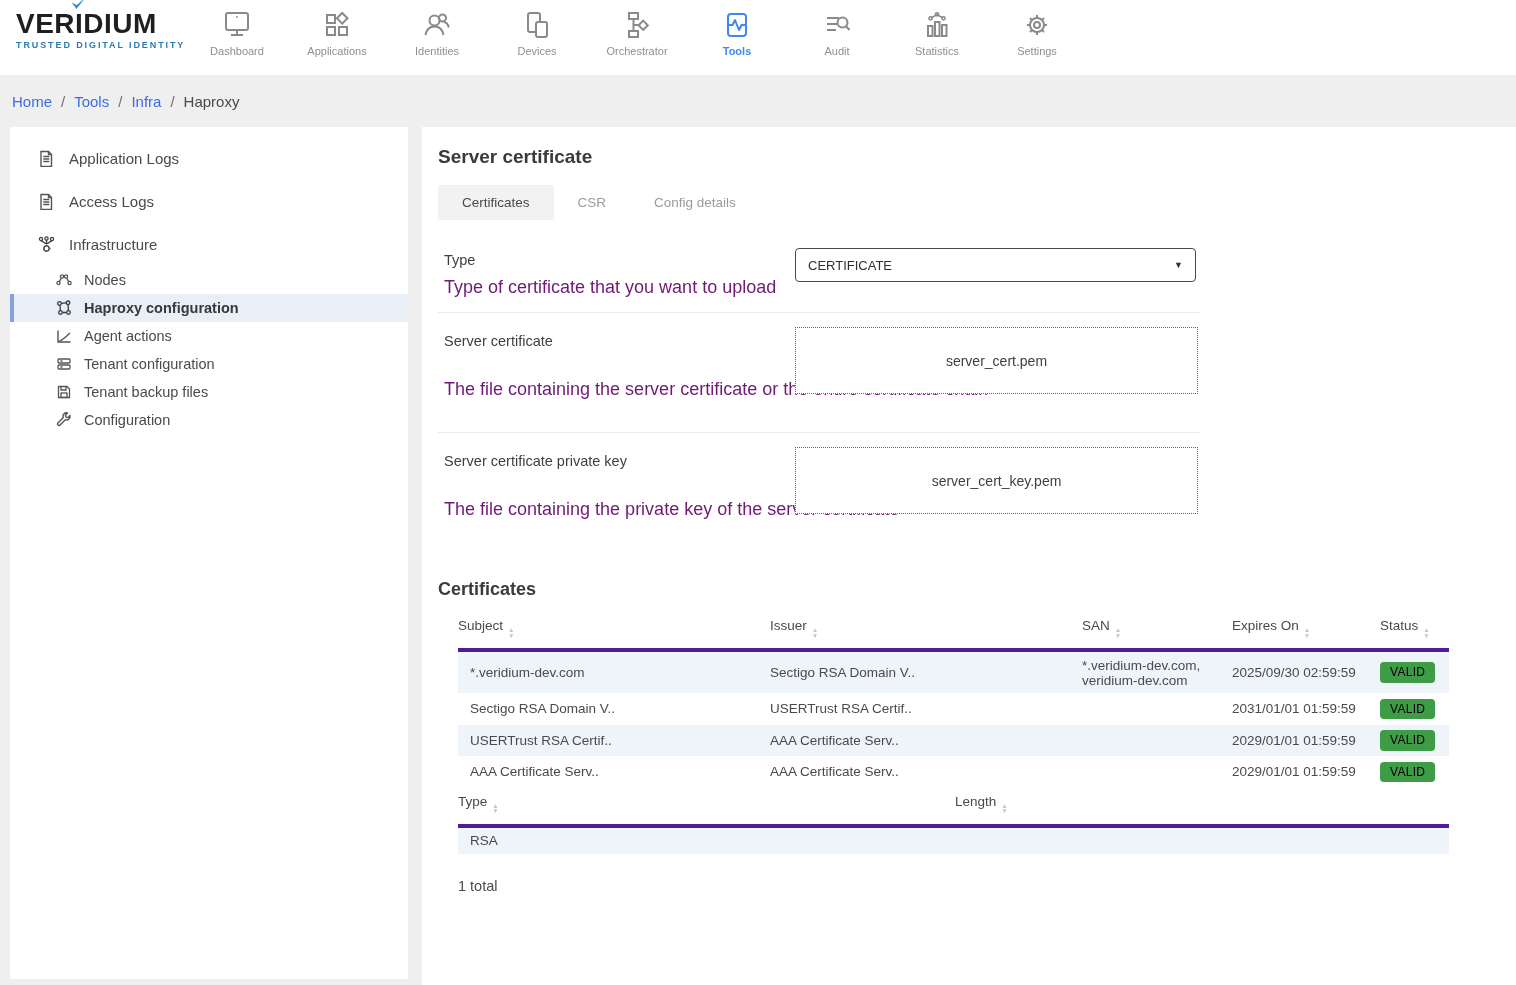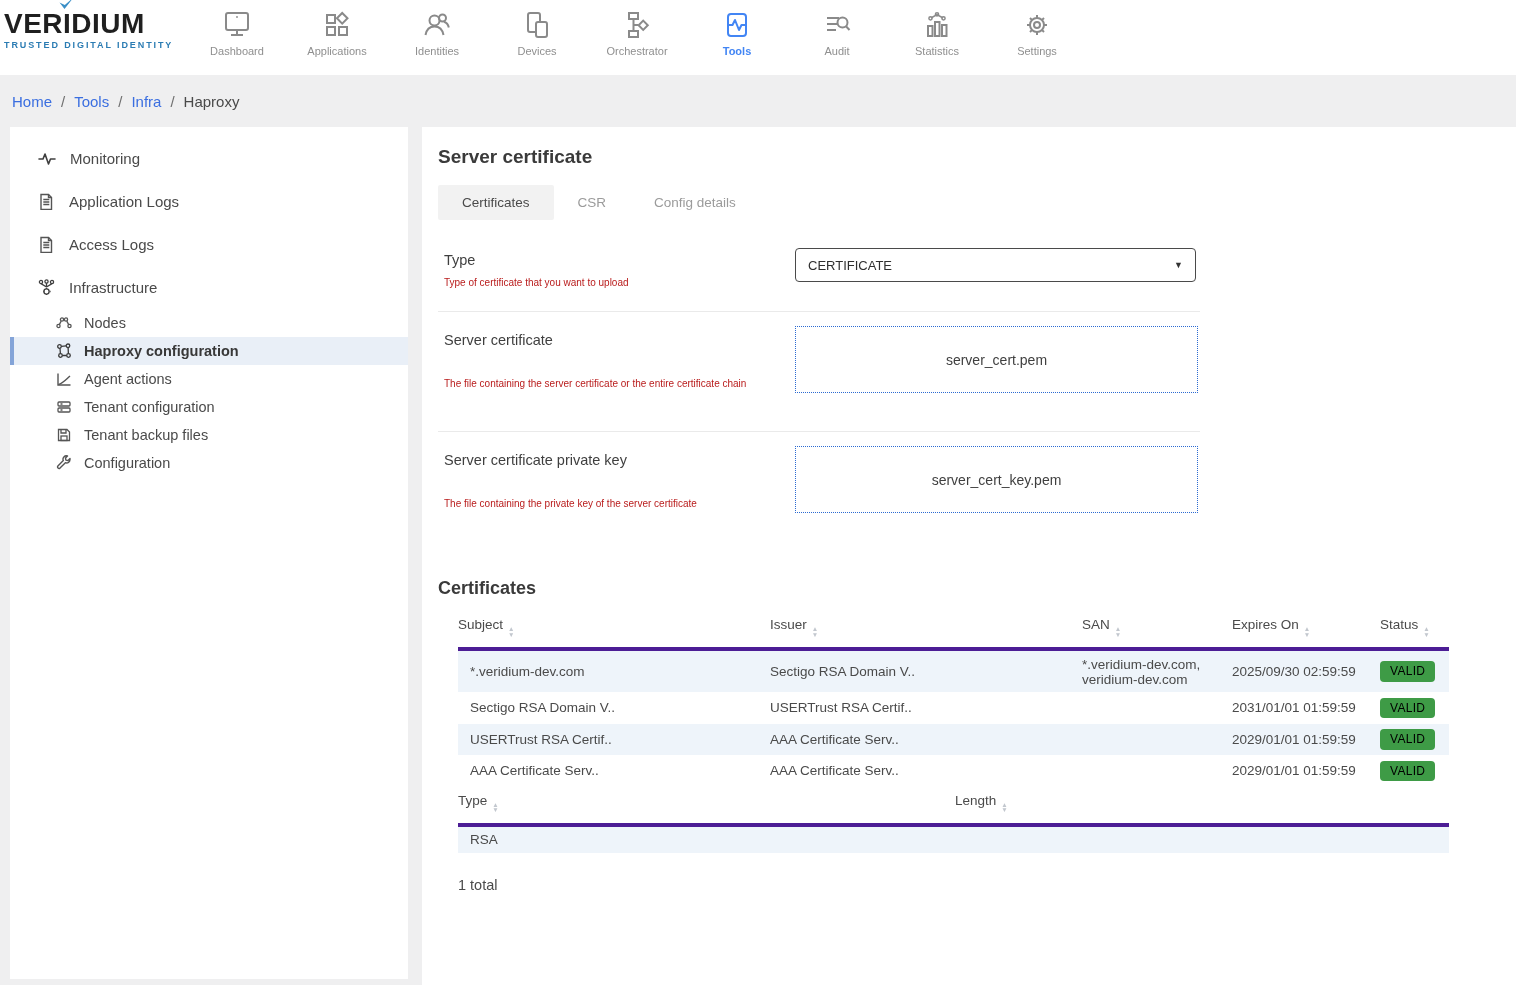--- a/index.html
+++ b/index.html
@@ -6,21 +6,21 @@
   html,body { width:1516px; height:985px; overflow:hidden; }
   body {
     background:#efeff0;
     font-family:"Liberation Sans", sans-serif;
     color:#4a4a4a;
     position:relative;
   }
 
   
   .header { position:absolute; top:0; left:0; right:0; height:75px; background:#fff; }
-  .logo { position:absolute; left:4px; top:9px; cursor:pointer; }
+  .logo { position:absolute; left:16px; top:9px; cursor:pointer; }
   .logo-text { font-size:28px; font-weight:800; color:#1f1f1f; letter-spacing:.5px; line-height:30px; }
   .logo-i { position:relative; }
   .logo-check { position:absolute; left:-5px; top:-12px; }
   .logo-tag { font-size:9px; font-weight:bold; letter-spacing:1.9px; color:#2b7cb3; margin-top:1px; }
 
   .nav { position:absolute; left:187px; top:0; display:flex; }
   .nav-item { width:100px; padding-top:8px; text-align:center; cursor:pointer; }
   .nav-item .nav-ico { height:34px; display:flex; align-items:center; justify-content:center; }
   .nav-item .nav-label { font-size:11px; color:#8f8f8f; margin-top:3px; }
   .nav-item.active .nav-label { color:#4285f4; font-weight:bold; }
@@ -44,21 +44,21 @@
   
   .page-title { font-size:19px; font-weight:bold; color:#3a3a3a; margin-bottom:17px; }
   .tabs { display:flex; }
   .tab { padding:10px 24px; font-size:13.5px; color:#9b9b9b; cursor:pointer; }
   .tab.active { background:#f2f2f2; color:#4a4a4a; border-radius:2px; }
 
   .form { margin-top:12px; width:762px; }
   .form-row { position:relative; border-bottom:1px solid #eaeaea; padding:20px 0 14px 6px; }
   .form-row.last { border-bottom:none; }
   .form-label { font-size:14.5px; color:#3f3f3f; }
-  .form-help { font-size:10px; color:#b91c1c; }
+  .form-help { font-size:18px; color:#701a75; }
   .row-type { min-height:80px; }
   .row-type .form-help { margin-top:9px; }
   .row-upload { min-height:120px; }
   .row-upload .form-help { margin-top:30px; }
 
   .select { position:absolute; left:357px; top:16px; width:401px; height:27px; border:1px solid #4a4a4a; border-radius:4px; background:#fff; display:flex; align-items:center; justify-content:space-between; padding:16px 12px; font-size:13px; color:#2f2f2f; cursor:pointer; }
   .select .caret { font-size:9px; color:#333; }
 
   .dropzone { position:absolute; left:357px; top:14px; width:403px; height:67px; border:1.5px dotted #2c6bd2; display:flex; align-items:center; justify-content:center; font-size:14px; color:#3f3f3f; cursor:pointer; background:#fff; }
 
@@ -194,26 +194,20 @@
   <span class="crumb-link">Home</span>
   <span class="crumb-sep">/</span>
   <span class="crumb-link">Tools</span>
   <span class="crumb-sep">/</span>
   <span class="crumb-link">Infra</span>
   <span class="crumb-sep">/</span>
   <span class="crumb-current">Haproxy</span>
 </div>
 
 <div class="sidebar">
-  <div class="side-item">
-    <svg width="18" height="16" viewBox="0 0 18 16" fill="none" stroke="#3f3f3f" stroke-width="1.6" stroke-linejoin="round" stroke-linecap="round">
-        <path d="M1 8h4l2-5 3.5 10 2-5h4.5"></path>
-      </svg>
-    <span>Monitoring</span>
-  </div>
   <div class="side-item">
     <svg width="17" height="17" viewBox="0 0 17 17" fill="none" stroke="#555" stroke-width="1.4">
         <path d="M3 1.5h7.5l3 3v12H3z"></path>
         <path d="M10.5 1.5v3h3"></path>
         <path d="M5.3 6.5h6M5.3 9h6M5.3 11.5h6"></path>
       </svg>
     <span>Application Logs</span>
   </div>
   <div class="side-item">
     <svg width="17" height="17" viewBox="0 0 17 17" fill="none" stroke="#555" stroke-width="1.4">

